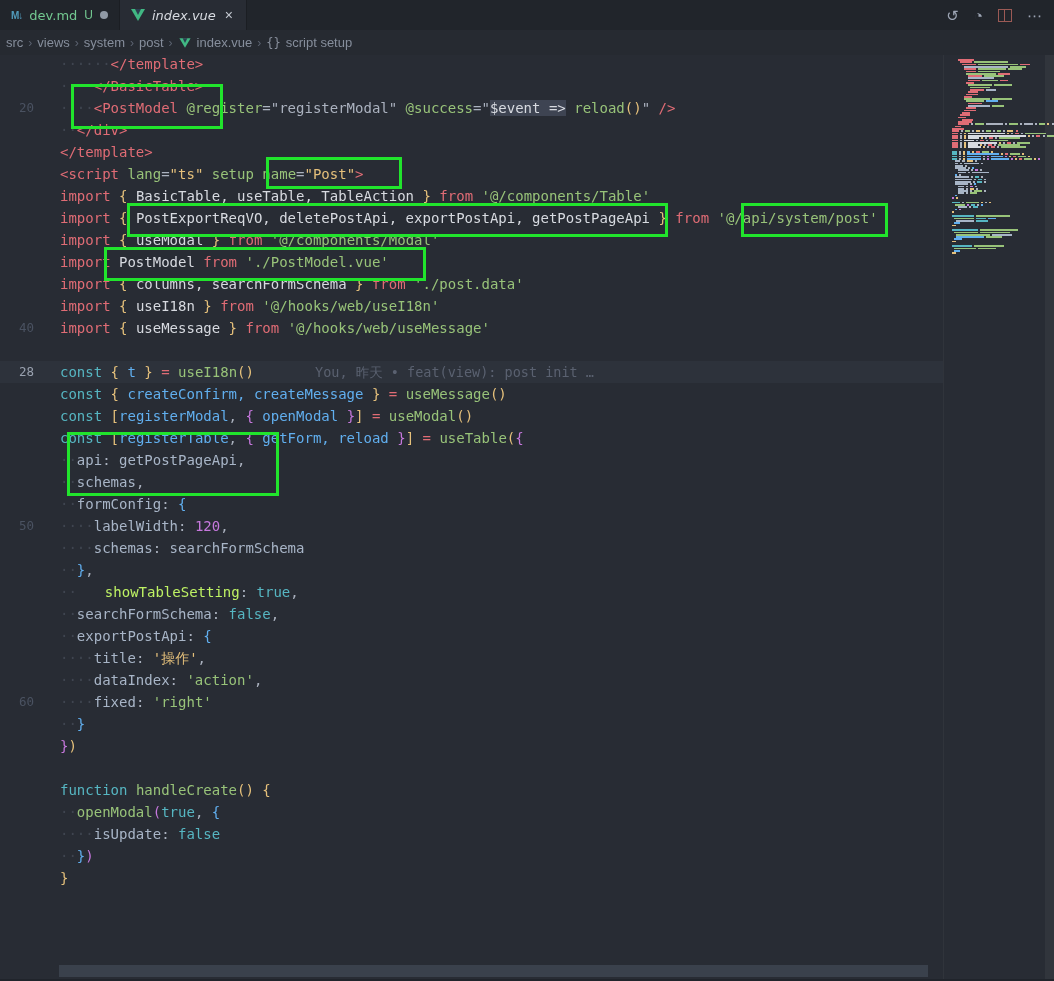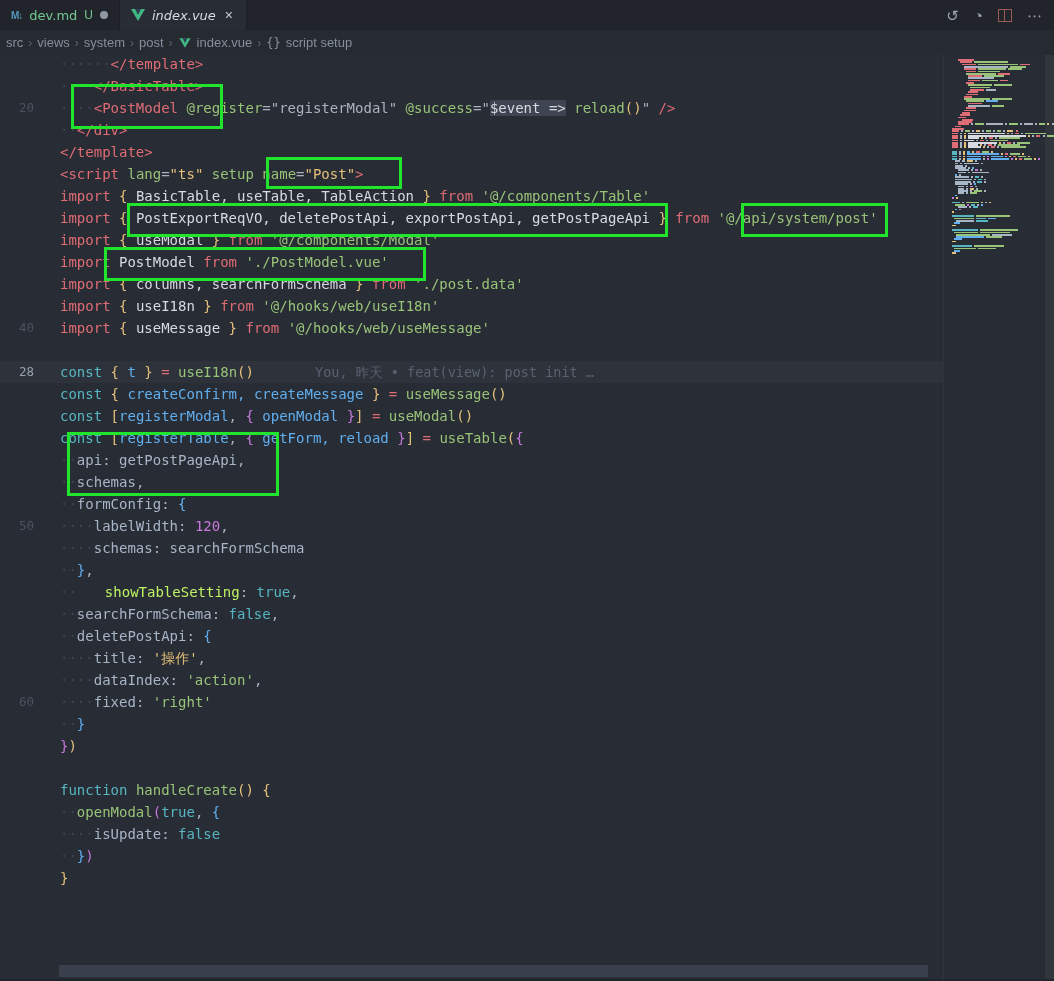--- a/index.html
+++ b/index.html
@@ -201,21 +201,21 @@
         <div class="line">
           <span class="ln"></span>
           <span class="code"><span style="color: rgb(63, 69, 80);">··</span><span style="color: #bef264; margin-left: 28px;">showTableSetting</span><span style="color: rgb(171, 178, 191);">: </span><span style="color: rgb(86, 182, 194);">true</span><span style="color: rgb(171, 178, 191);">,</span></span>
         </div>
         <div class="line">
           <span class="ln"></span>
           <span class="code"><span style="color: rgb(63, 69, 80);">··</span><span style="color: rgb(168, 181, 199);">searchFormSchema</span><span style="color: rgb(171, 178, 191);">: </span><span style="color: rgb(86, 182, 194);">false</span><span style="color: rgb(171, 178, 191);">,</span></span>
         </div>
         <div class="line">
           <span class="ln"></span>
-          <span class="code"><span style="color: rgb(63, 69, 80);">··</span><span style="color: rgb(168, 181, 199);">deletePostApi</span><span style="color: rgb(171, 178, 191);">: </span><span style="color: rgb(97, 175, 239);">{</span></span>
+          <span class="code"><span style="color: rgb(63, 69, 80);">··</span><span style="color: rgb(168, 181, 199);">exportPostApi</span><span style="color: rgb(171, 178, 191);">: </span><span style="color: rgb(97, 175, 239);">{</span></span>
         </div>
         <div class="line">
           <span class="ln"></span>
           <span class="code"><span style="color: rgb(63, 69, 80);">····</span><span style="color: rgb(168, 181, 199);">title</span><span style="color: rgb(171, 178, 191);">: </span><span style="color: rgb(229, 192, 123);">'操作'</span><span style="color: rgb(171, 178, 191);">,</span></span>
         </div>
         <div class="line">
           <span class="ln"></span>
           <span class="code"><span style="color: rgb(63, 69, 80);">····</span><span style="color: rgb(168, 181, 199);">dataIndex</span><span style="color: rgb(171, 178, 191);">: </span><span style="color: rgb(152, 195, 121);">'action'</span><span style="color: rgb(171, 178, 191);">,</span></span>
         </div>
         <div class="line">

